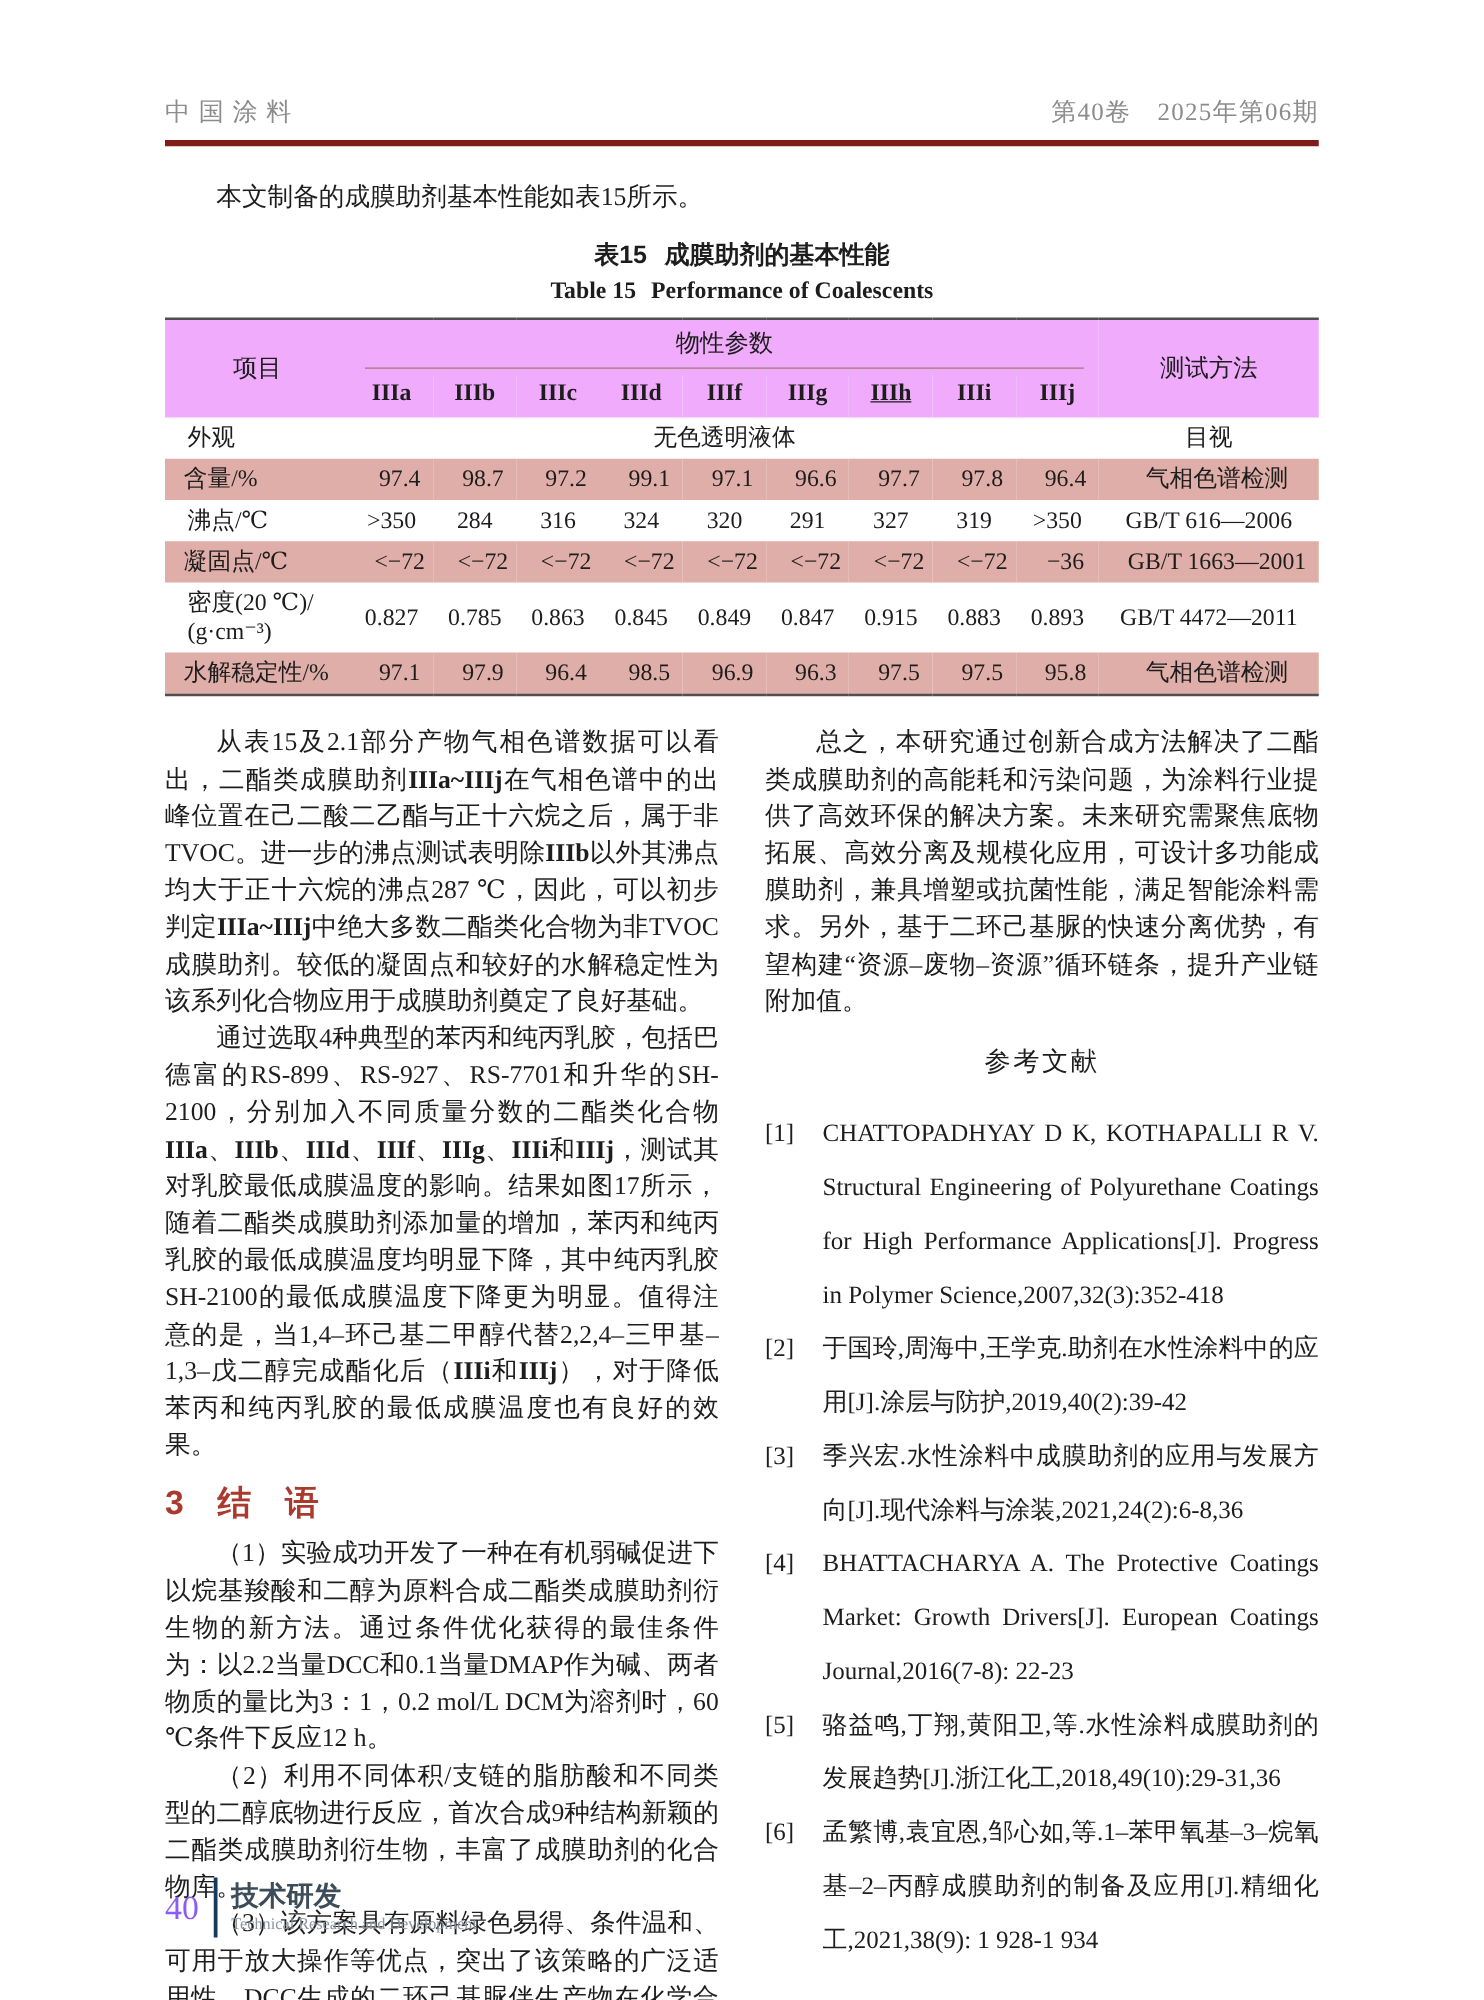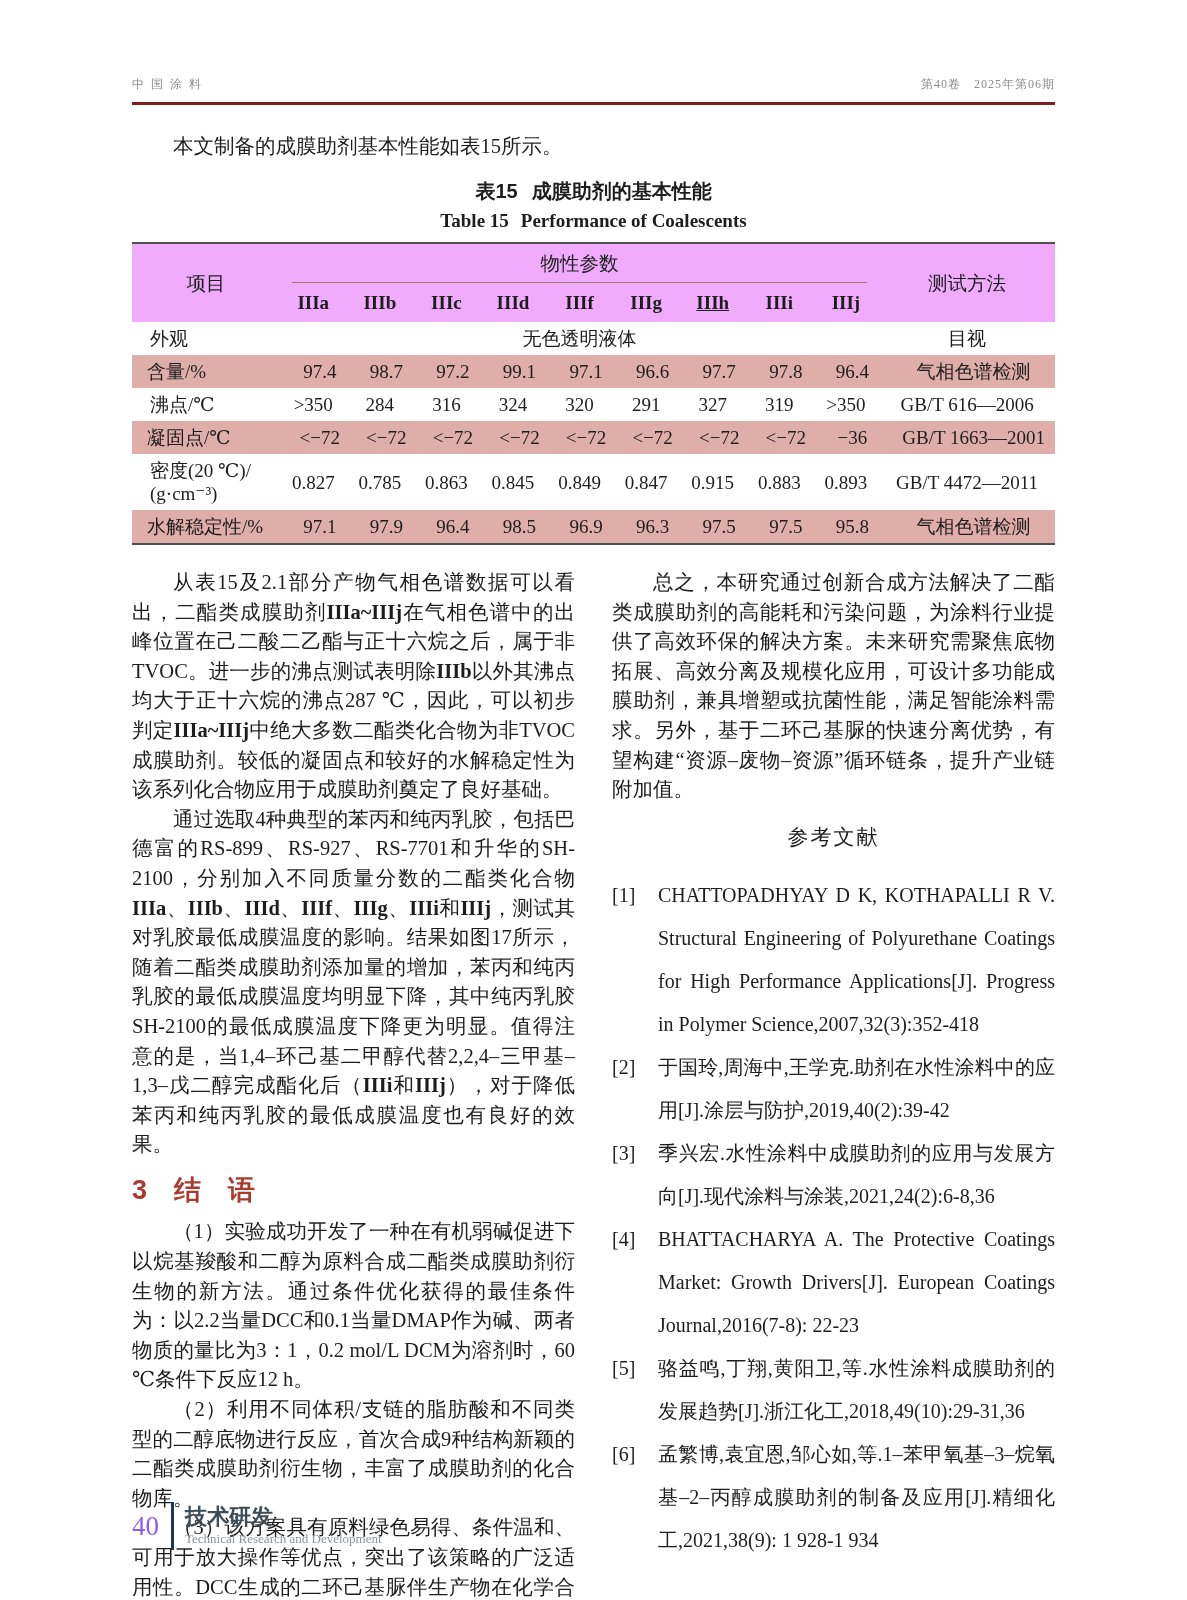--- a/index.html
+++ b/index.html
@@ -9,22 +9,22 @@
     box-sizing:border-box;
     padding:76px 132px 0 132px;
     background:#ffffff;
     font-family:"Liberation Serif","DejaVu Serif",serif;
     color:#1d1d1d;
     overflow:hidden;
   }
   
   .running-head{
     display:flex;justify-content:space-between;align-items:flex-end;
-    color:#8c8c8c;font-size:12px;
-    border-bottom:3px solid #7f1d1d;
+    color:#8c8c8c;font-size:20px;
+    border-bottom:5px solid #7f1d1d;
     padding-bottom:9px;
   }
   .journal-name{letter-spacing:7px;}
   .issue-info{letter-spacing:1px;}
   
   .section-row{display:flex;margin-top:27px;}
   .sec-heading{
     width:50%;
     font-family:"Liberation Sans","DejaVu Sans",sans-serif;
     font-weight:bold;font-size:22px;color:#ab3a2e;

